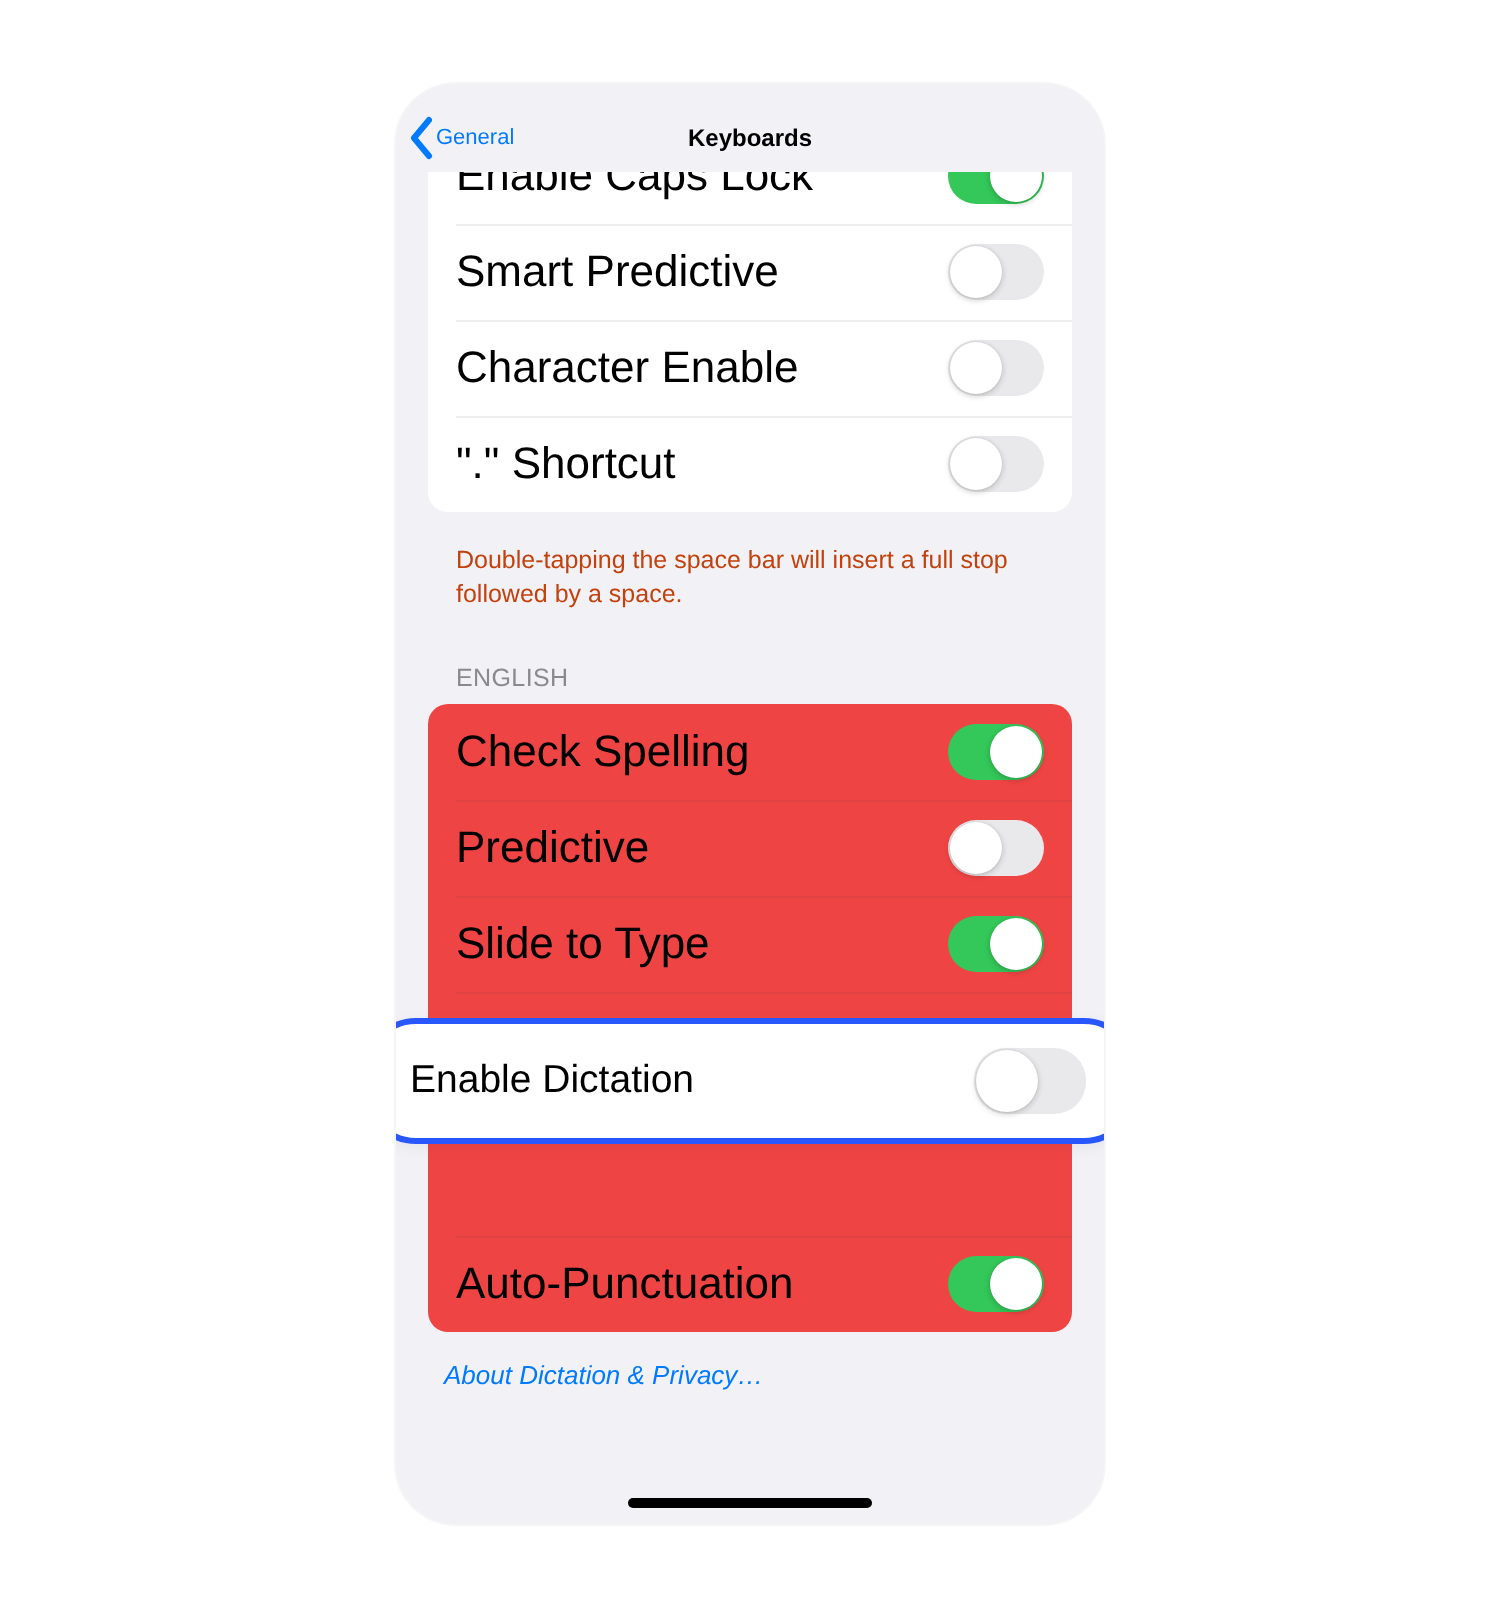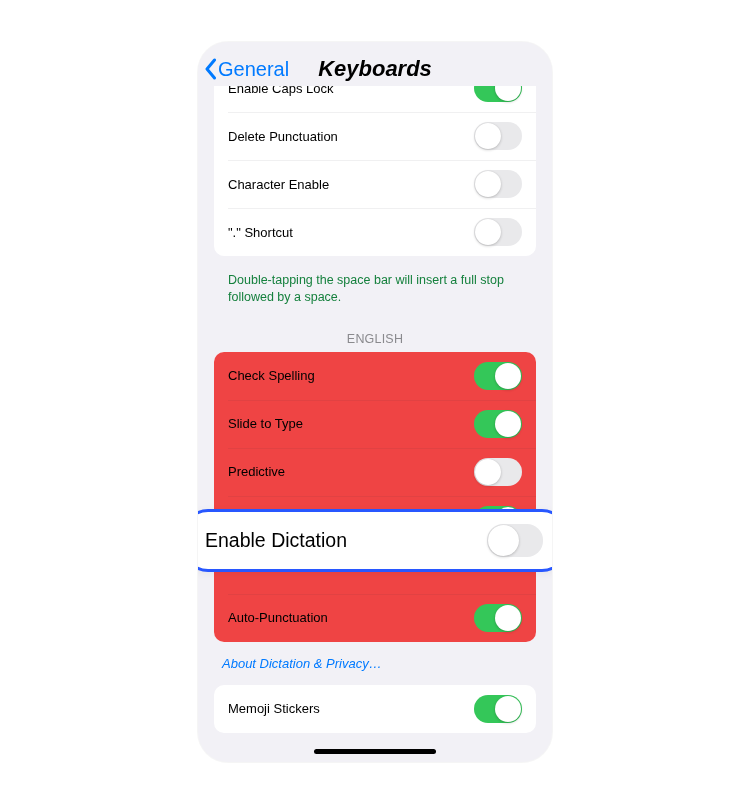--- a/index.html
+++ b/index.html
@@ -32,30 +32,29 @@
     border-bottom: 0;
     padding-top: 10px;
   }
   .back {
     position: absolute;
     left: 6px;
     top: 10px;
     display: flex;
     align-items: center;
     color: #007aff;
-    font-size: 20px;
+    font-size: 11px;
     cursor: pointer;
     height: 34px;
   }
   .back svg { margin-right: 1px; }
   .nav-title {
-    font-size: 22px;
+    font-size: 12px;
     font-weight: 600;
     color: #000;
-    font-style: italic;
   }
   .scroll {
     height: calc(100% - 44px);
     overflow: hidden;
     position: relative;
   }
   .content {
     position: relative;
     top: -22px;
     padding-bottom: 40px;
@@ -64,48 +63,47 @@
     margin: 0 16px 10px 16px;
     border-radius: 10px;
     background: #fff;
     overflow: hidden;
   }
   .row {
     display: flex;
     align-items: center;
     justify-content: space-between;
     padding: 10px 14px 10px 14px;
-    font-size: 13px;
+    font-size: 22px;
     color: #000;
     min-height: 41px;
     position: relative;
   }
   .row + .row::before {
     content: "";
     position: absolute;
     left: 14px;
     right: 0;
     top: 0;
     height: 1px;
     background: rgba(60,60,67,0.15);
     transform: scaleY(0.5);
   }
   .footer {
     font-size: 12.5px;
-    color: #15803d;
+    color: #c2410c;
     padding: 6px 30px 16px 30px;
     line-height: 1.35;
   }
   .header {
     font-size: 12.5px;
     color: #8a8a8e;
     text-transform: uppercase;
     padding: 10px 30px 6px 30px;
     letter-spacing: 0.2px;
-    text-align: center;
   }
   .link {
     font-size: 13px;
     color: #007aff;
     padding: 4px 0 14px 24px;
     cursor: pointer;
     font-style: italic;
   }
   .toggle {
     width: 48px;
@@ -191,21 +189,21 @@
     <div class="content">
 
       <div class="group">
         <div class="row">
           <span>Enable Caps Lock</span>
           <div class="toggle on">
               <div class="knob"></div>
             </div>
         </div>
         <div class="row">
-          <span>Delete Punctuation</span>
+          <span>Smart Predictive</span>
           <div class="toggle off">
               <div class="knob"></div>
             </div>
         </div>
         <div class="row">
           <span>Character Enable</span>
           <div class="toggle off">
               <div class="knob"></div>
             </div>
         </div>
@@ -222,28 +220,28 @@
 
       <div class="group" style="position:relative; overflow:visible;">
         <div style="border-radius:10px; overflow:hidden; background:#ef4444;">
           <div class="row">
             <span>Check Spelling</span>
             <div class="toggle on">
                 <div class="knob"></div>
               </div>
           </div>
           <div class="row">
-            <span>Slide to Type</span>
-            <div class="toggle on">
-                <div class="knob"></div>
-              </div>
-          </div>
-          <div class="row">
             <span>Predictive</span>
             <div class="toggle off">
+                <div class="knob"></div>
+              </div>
+          </div>
+          <div class="row">
+            <span>Slide to Type</span>
+            <div class="toggle on">
                 <div class="knob"></div>
               </div>
           </div>
           <div class="row">
             <span>Delete Slide-to-Type by Word</span>
             <div class="toggle on">
                 <div class="knob"></div>
               </div>
           </div>
           <div class="row spacer-row"></div>
@@ -262,25 +260,17 @@
               <div class="toggle off">
                   <div class="knob"></div>
                 </div>
             </div>
           </div>
         </div>
       </div>
 
       <div class="link">About Dictation &amp; Privacy…</div>
 
-      <div class="group">
-        <div class="row">
-          <span>Memoji Stickers</span>
-          <div class="toggle on">
-              <div class="knob"></div>
-            </div>
-        </div>
-      </div>
 
     </div>
     <div class="home-indicator"></div>
   </div>
 </div>
 
 </body></html>

